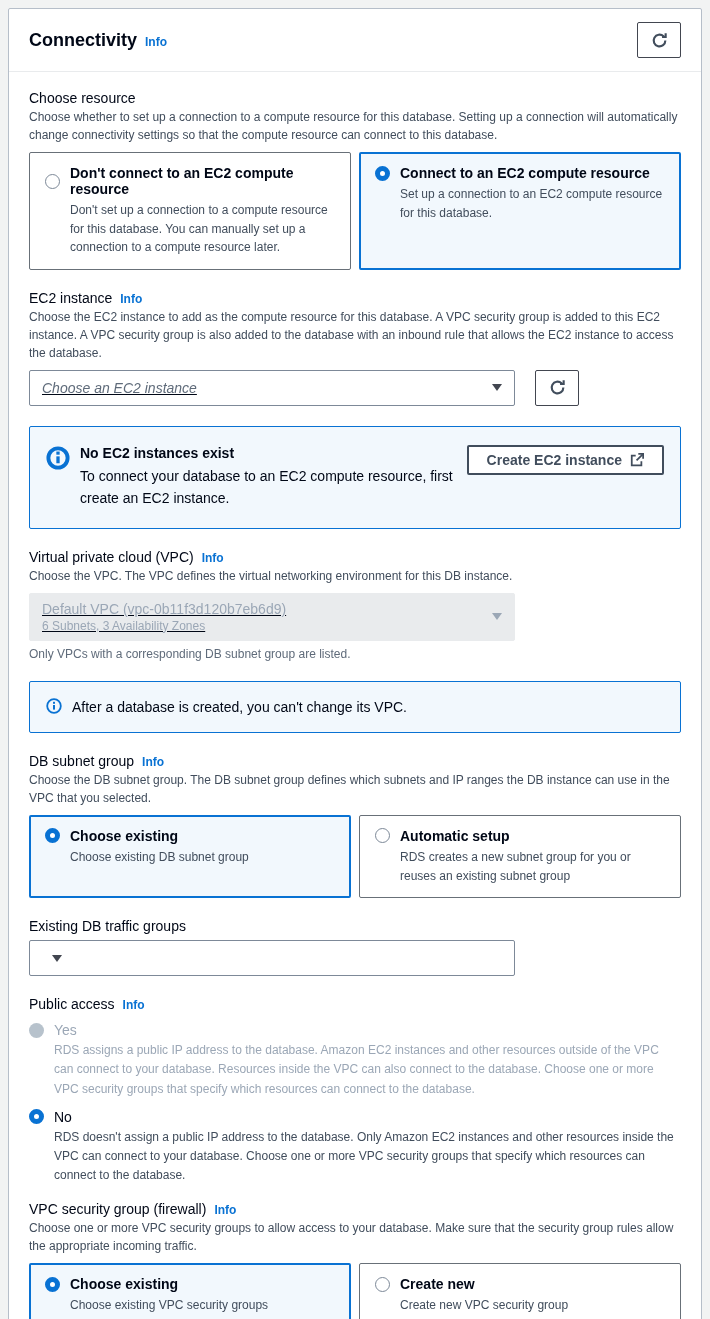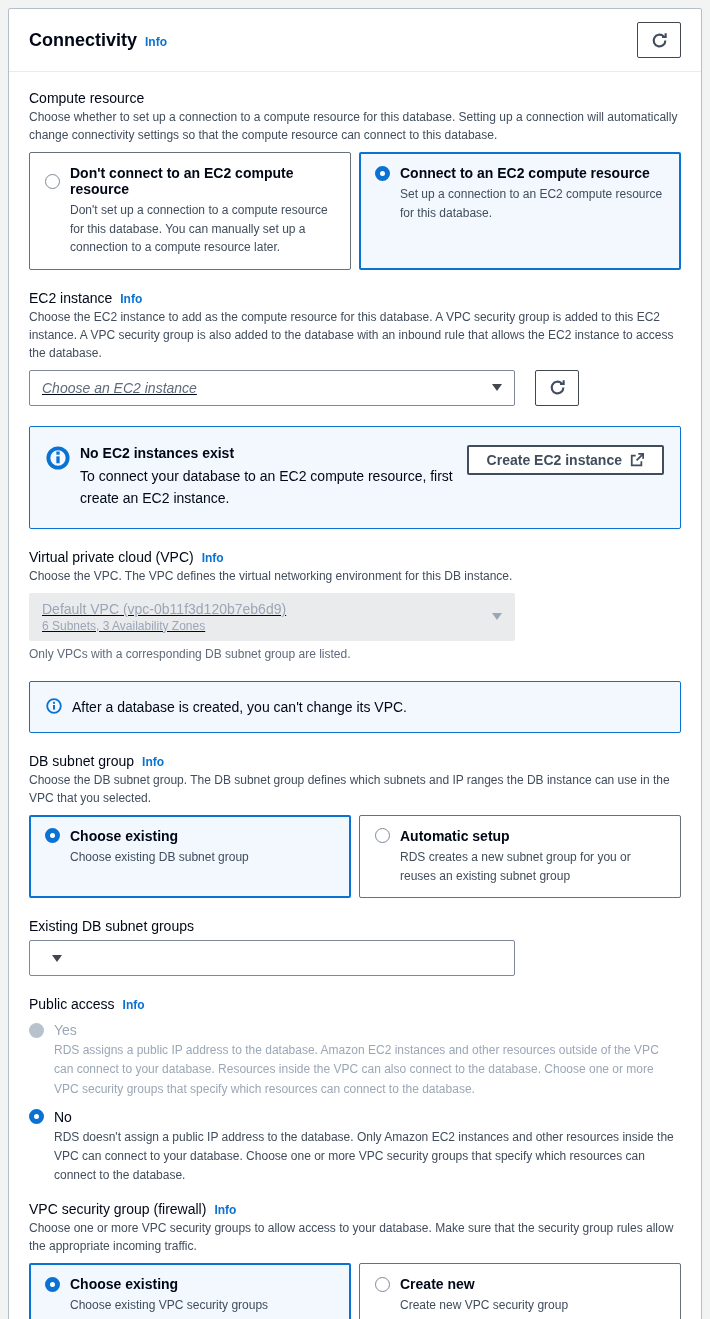--- a/index.html
+++ b/index.html
@@ -93,21 +93,21 @@
       </span>
     </button>
   </div>
 
   <div class="divider"></div>
 
   <div class="content">
 
     <div class="field">
       <div class="label-row">
-        <span class="label">Compute resource</span>
+        <span class="label">Choose resource</span>
       </div>
       <div class="desc">Choose whether to set up a connection to a compute resource for this database. Setting up a connection will automatically change connectivity settings so that the compute resource can connect to this database.</div>
       <div class="tiles">
         <div class="tile">
           <div class="tile-head">
             <span class="radio"></span>
             <span class="tile-title">Don't connect to an EC2 compute resource</span>
           </div>
           <div class="tile-desc">Don't set up a connection to a compute resource for this database. You can manually set up a connection to a compute resource later.</div>
         </div>
@@ -217,21 +217,21 @@
             <span class="radio"></span>
             <span class="tile-title">Automatic setup</span>
           </div>
           <div class="tile-desc">RDS creates a new subnet group for you or reuses an existing subnet group</div>
         </div>
       </div>
     </div>
 
     <div class="field">
       <div class="label-row">
-        <span class="label">Existing DB subnet groups</span>
+        <span class="label">Existing DB traffic groups</span>
       </div>
       <div class="select" style="margin-top:6px">
         <span class="caret"></span>
       </div>
     </div>
 
     <div class="field" style="margin-bottom:16px">
       <div class="label-row">
         <span class="label">Public access</span>
         <a class="info-link">Info</a>

